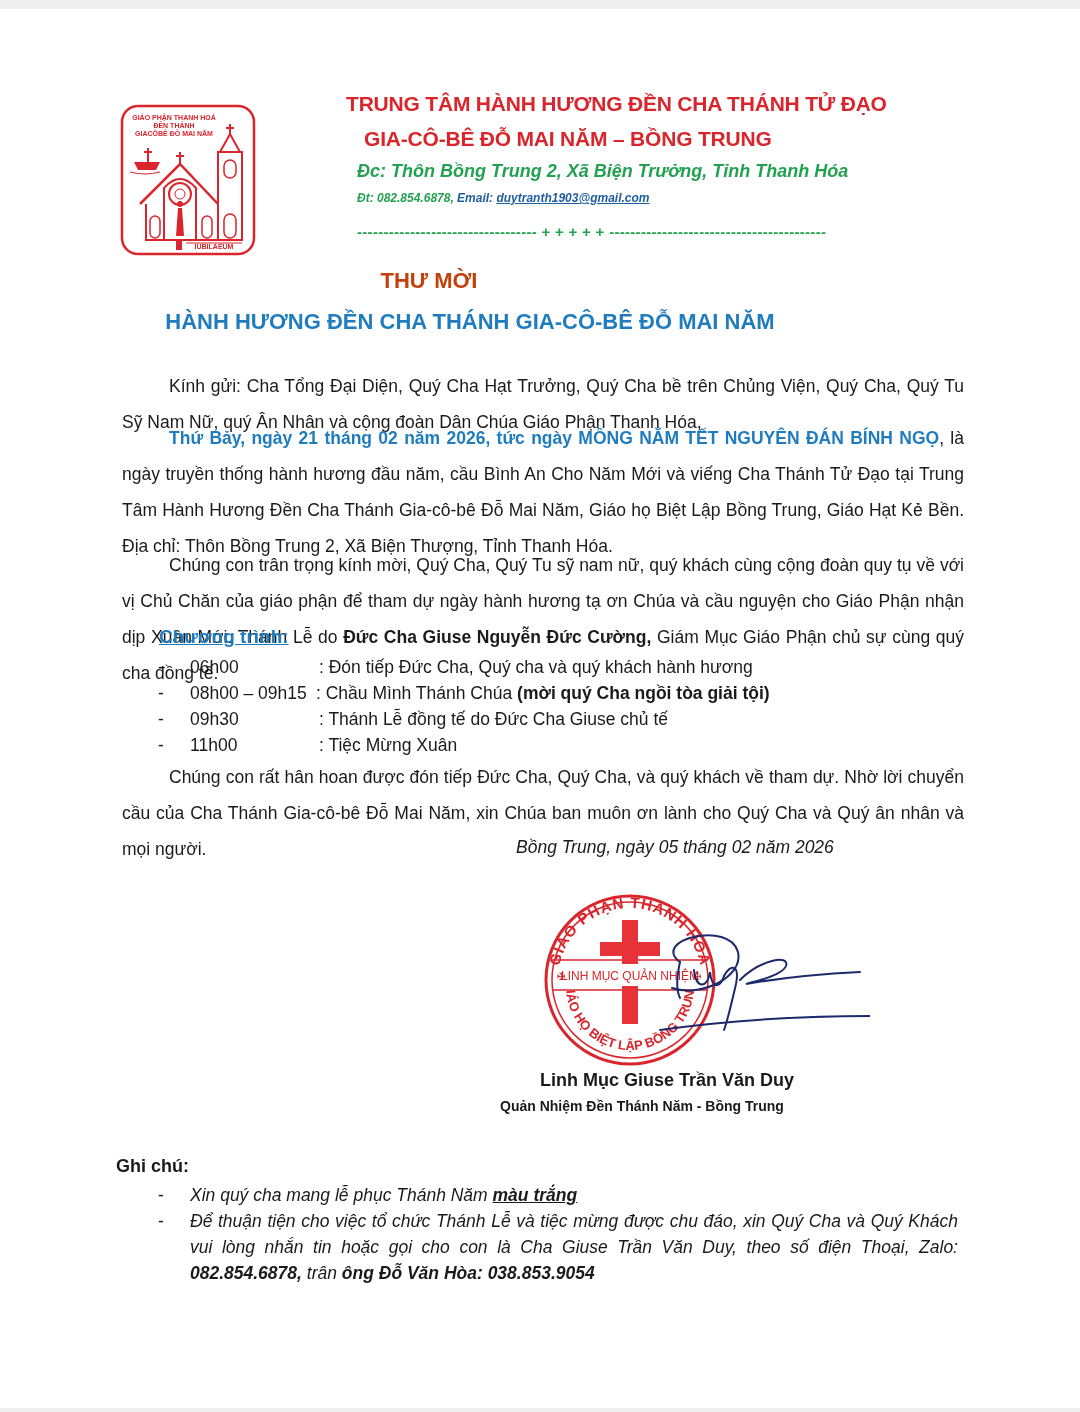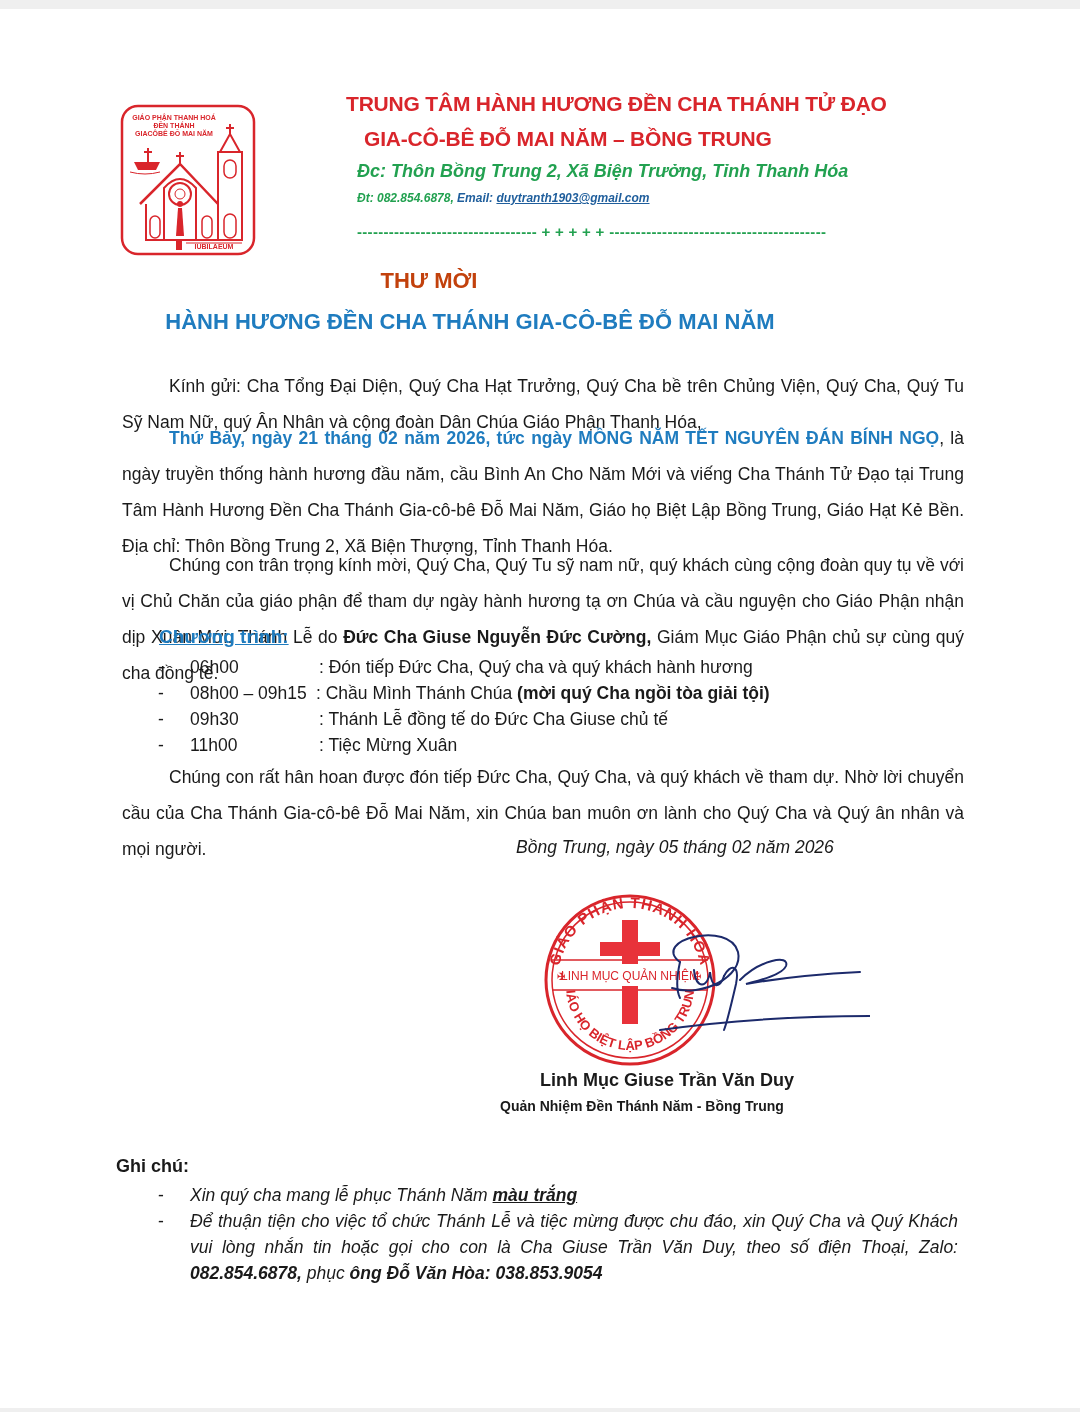--- a/index.html
+++ b/index.html
@@ -176,17 +176,17 @@
 
 <div class="sig-name">Linh Mục Giuse Trần Văn Duy</div>
 <div class="sig-role">Quản Nhiệm Đền Thánh Năm - Bồng Trung</div>
 
 <div class="notes-head">Ghi chú:</div>
 <div class="notes">
   <div class="row">
     <span class="dash">-</span><span>Xin quý cha mang lễ phục Thánh Năm </span><span class="u">màu trắng</span>
   </div>
   <div class="row">
-    <span class="dash">-</span><span>Để thuận tiện cho việc tổ chức Thánh Lễ và tiệc mừng được chu đáo, xin Quý Cha và Quý Khách vui lòng nhắn tin hoặc gọi cho con là Cha Giuse Trần Văn Duy, theo số điện Thoại, Zalo: </span><span class="b">082.854.6878,</span><span> phục </span><span class="b">ông Đỗ Văn Hòa: 038.853.9054</span>
+    <span class="dash">-</span><span>Để thuận tiện cho việc tổ chức Thánh Lễ và tiệc mừng được chu đáo, xin Quý Cha và Quý Khách vui lòng nhắn tin hoặc gọi cho con là Cha Giuse Trần Văn Duy, theo số điện Thoại, Zalo: </span><span class="b">082.854.6878,</span><span> trân </span><span class="b">ông Đỗ Văn Hòa: 038.853.9054</span>
   </div>
 </div>
 
 <div class="band-bottom"></div>
 
 </body></html>

